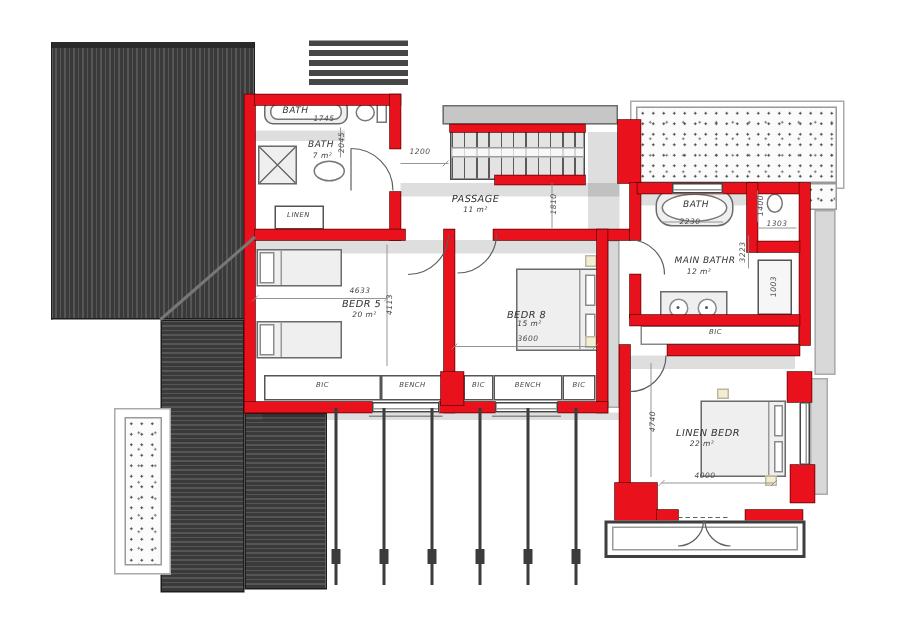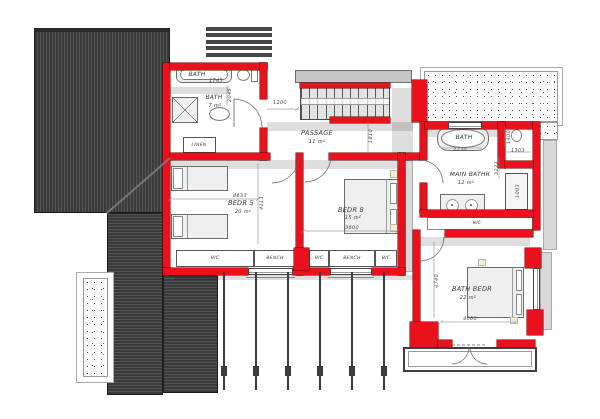--- a/index.html
+++ b/index.html
@@ -251,21 +251,21 @@
   <span class="t room" style="left:464px;top:137px;font-size:6px;">BATH</span>
   <span class="t dim" style="left:460px;top:149px;">2230</span>
   <span class="t room" style="left:470px;top:174px;font-size:6px;">MAIN BATHR</span>
   <span class="t area" style="left:466px;top:182px;font-size:5px;">12 m²</span>
   <span class="t dim tr" style="left:508px;top:137px;">1400</span>
   <span class="t dim" style="left:518px;top:150px;">1303</span>
   <span class="t dim tr" style="left:496px;top:168px;">3223</span>
   <span class="t dim tr" style="left:517px;top:191px;">1003</span>
   <span class="t tiny" style="left:477px;top:223px;">BIC</span>
 
-  <span class="t room" style="left:472px;top:289px;">BATH BEDR</span>
+  <span class="t room" style="left:472px;top:289px;">LINEN BEDR</span>
   <span class="t area" style="left:468px;top:297px;font-size:5px;">22 m²</span>
   <span class="t dim tr" style="left:436px;top:281px;">4740</span>
   <span class="t dim" style="left:470px;top:318px;">4000</span>
 
   <span class="t tiny" style="left:215px;top:258px;">BIC</span>
   <span class="t tiny" style="left:275px;top:258px;">BENCH</span>
   <span class="t tiny" style="left:319px;top:258px;">BIC</span>
   <span class="t tiny" style="left:352px;top:258px;">BENCH</span>
   <span class="t tiny" style="left:386px;top:258px;">BIC</span>
 

